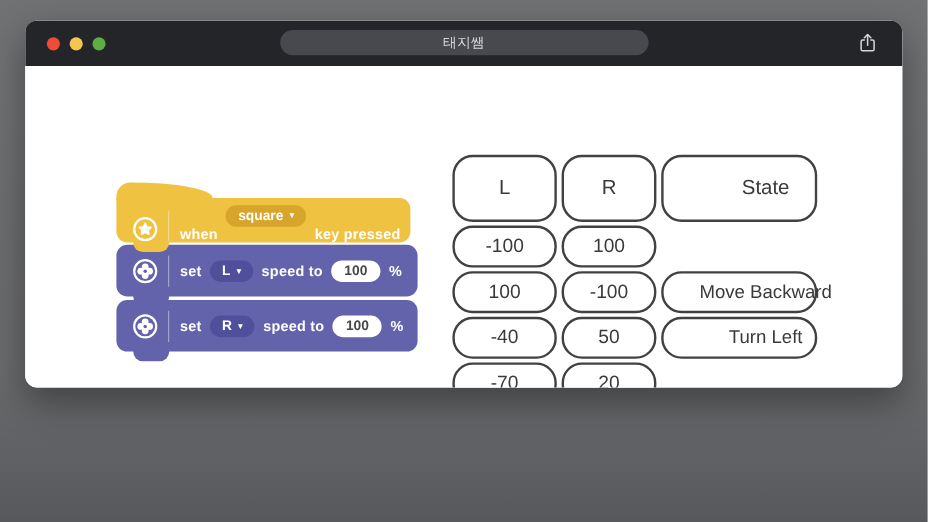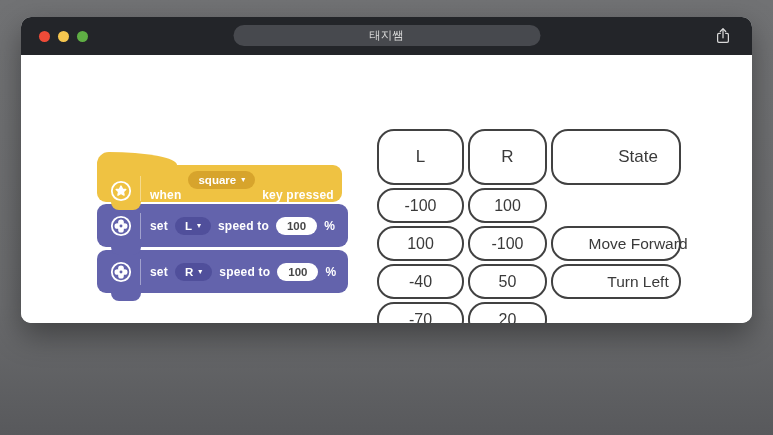--- a/index.html
+++ b/index.html
@@ -183,21 +183,21 @@
         <div class="cell col-r">R</div>
         <div class="cell col-s">State</div>
       </div>
       <div class="trow">
         <div class="cell col-l">-100</div>
         <div class="cell col-r">100</div>
       </div>
       <div class="trow">
         <div class="cell col-l">100</div>
         <div class="cell col-r">-100</div>
-        <div class="cell col-s">Move Forward</div>
+        <div class="cell col-s">Move Backward</div>
       </div>
       <div class="trow">
         <div class="cell col-l">-40</div>
         <div class="cell col-r">50</div>
         <div class="cell col-s">Turn Left</div>
       </div>
       <div class="trow">
         <div class="cell col-l">-70</div>
         <div class="cell col-r">20</div>
       </div>

